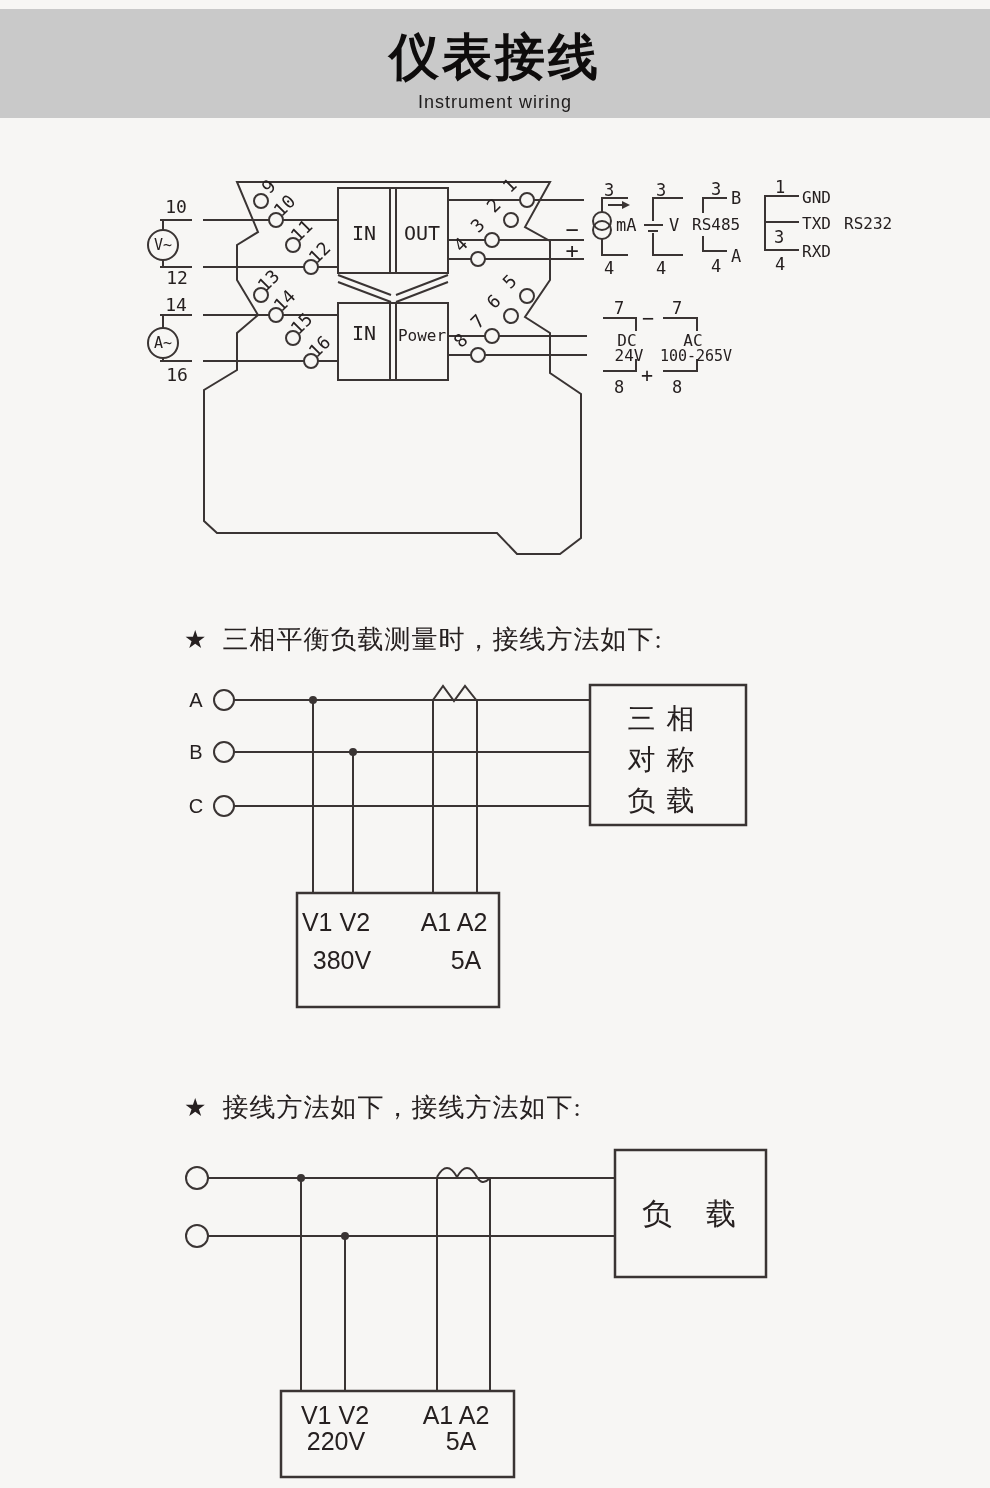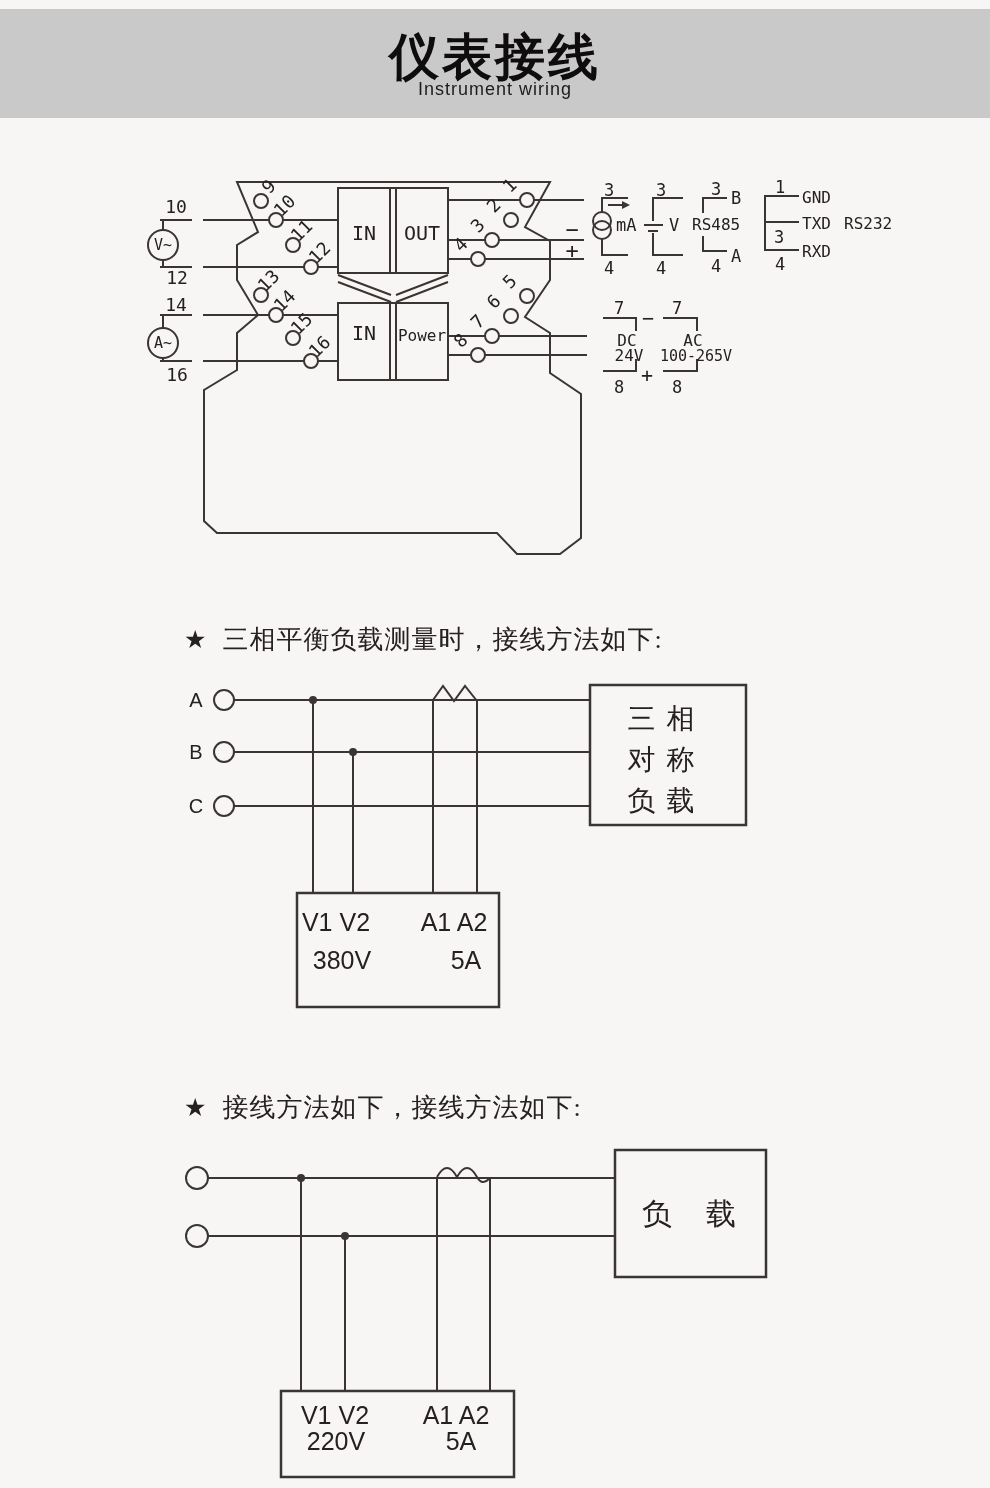--- a/index.html
+++ b/index.html
@@ -1,21 +1,21 @@
 <!DOCTYPE html>
 <html><head>
 <meta charset="utf-8">
 <style>
   html,body{margin:0;padding:0;background:#ffffff;}
   .page{position:relative;width:990px;height:1488px;background:#f7f6f4;overflow:hidden;
         font-family:"Liberation Sans",sans-serif;}
   .band{position:absolute;top:9px;left:0;width:990px;height:109px;background:#c9c9c9;}
   .title{position:absolute;top:24px;left:0;width:100%;text-align:center;
          font-size:50px;font-weight:bold;color:#0e0c0c;letter-spacing:3px;}
-  .subtitle{position:absolute;top:79px;left:0;width:100%;text-align:center;
+  .subtitle{position:absolute;top:92px;left:0;width:100%;text-align:center;
             font-size:18px;color:#1d1b1b;letter-spacing:1px;}
   svg{position:absolute;left:0;width:990px;}
   .w{fill:none;stroke:#3a3433;stroke-width:2;}
   .w25{fill:none;stroke:#3a3433;stroke-width:2.5;}
   .dot{fill:#3a3433;stroke:none;}
   .term{fill:#f7f6f4;stroke:#3a3433;stroke-width:2;}
   text{fill:#262020;stroke:none;}
   .mono{font-family:"DejaVu Sans Mono",monospace;font-size:18px;}
   .m15{font-size:15px;}.m16{font-size:16px;}.m17{font-size:17px;}
   .m20{font-size:20px;}.m22{font-size:22px;}

